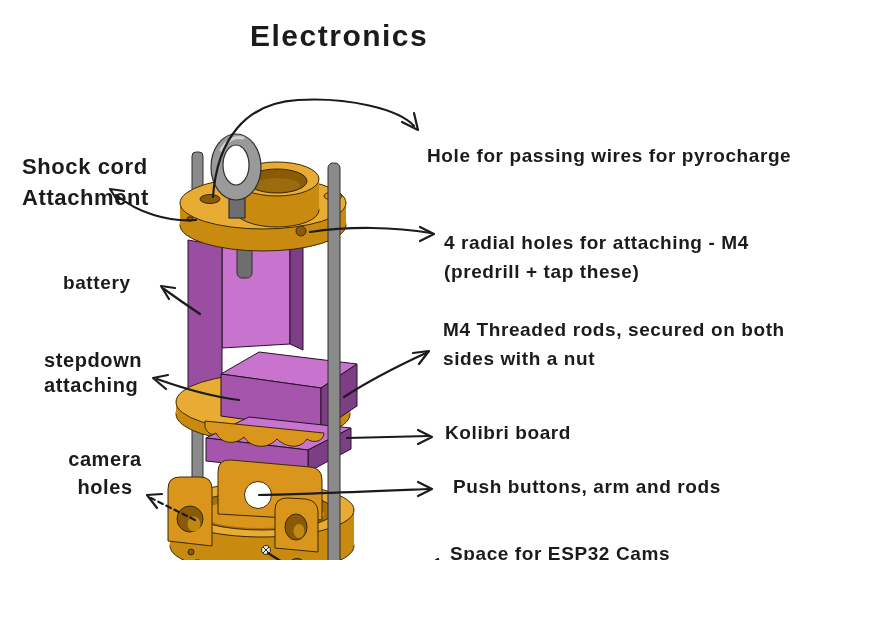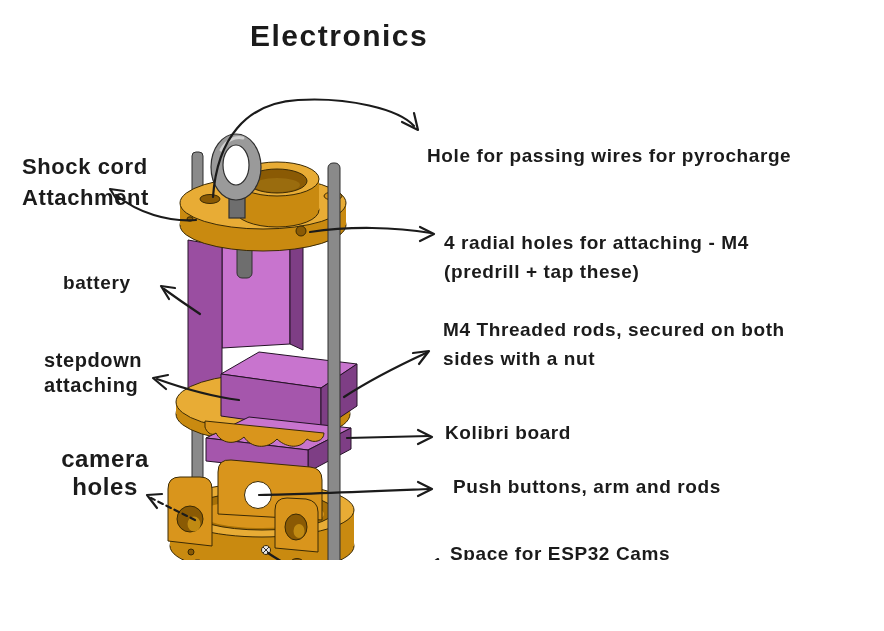--- a/index.html
+++ b/index.html
@@ -10,21 +10,21 @@
   .lbl{position:absolute;font-weight:700;font-size:19px;letter-spacing:0.6px;
        white-space:nowrap;line-height:28px;color:var(--c-ink,#1b1b1b);}
   .title{left:250px;top:22px;font-size:30px;letter-spacing:1.5px;}
   .shock{left:22px;top:115px;font-size:22px;line-height:31px;margin-top:36px;}
   .wire{left:427px;top:142px;}
   .battery{left:63px;top:250px;margin-top:19px;}
   .radial{left:444px;top:228px;line-height:29px;}
   .stepdown{left:44px;top:348px;font-size:20px;line-height:25px;}
   .m4{left:443px;top:315px;line-height:29px;}
   .kolibri{left:445px;top:419px;}
-  .camera{left:60px;top:445px;font-size:24px;line-height:28px;width:90px;text-align:center;}
+  .camera{left:60px;top:445px;font-size:20px;line-height:28px;width:90px;text-align:center;}
   .push{left:453px;top:473px;}
   .esp32{left:450px;top:540px;}
 </style>
 </head>
 <body>
 
 <div class="stage">
 
   <svg class="model" width="884" height="631" viewBox="0 0 884 631">
 

